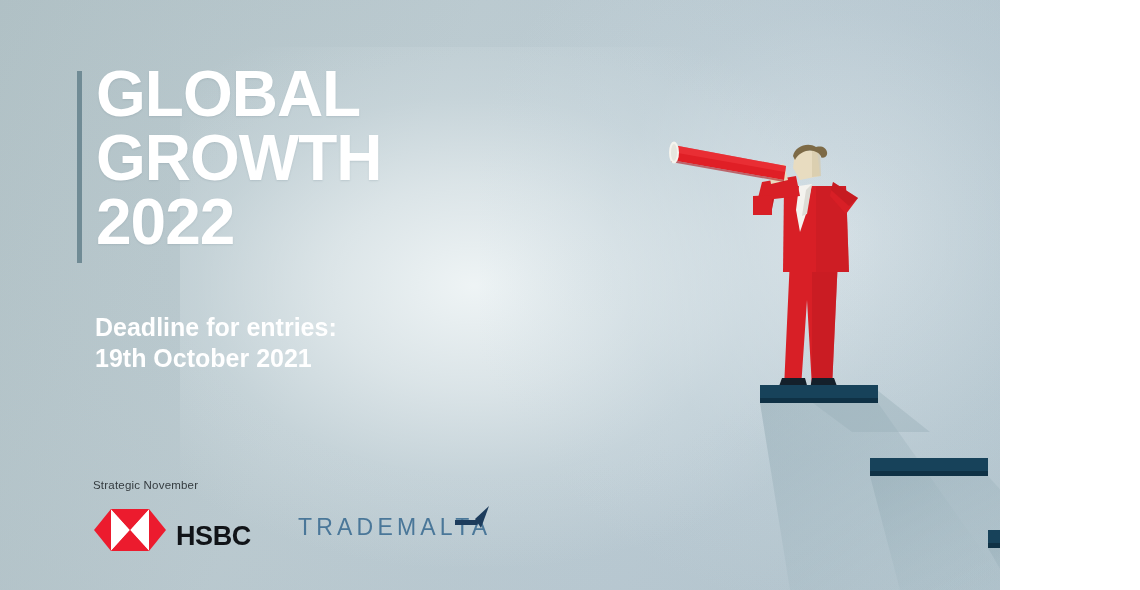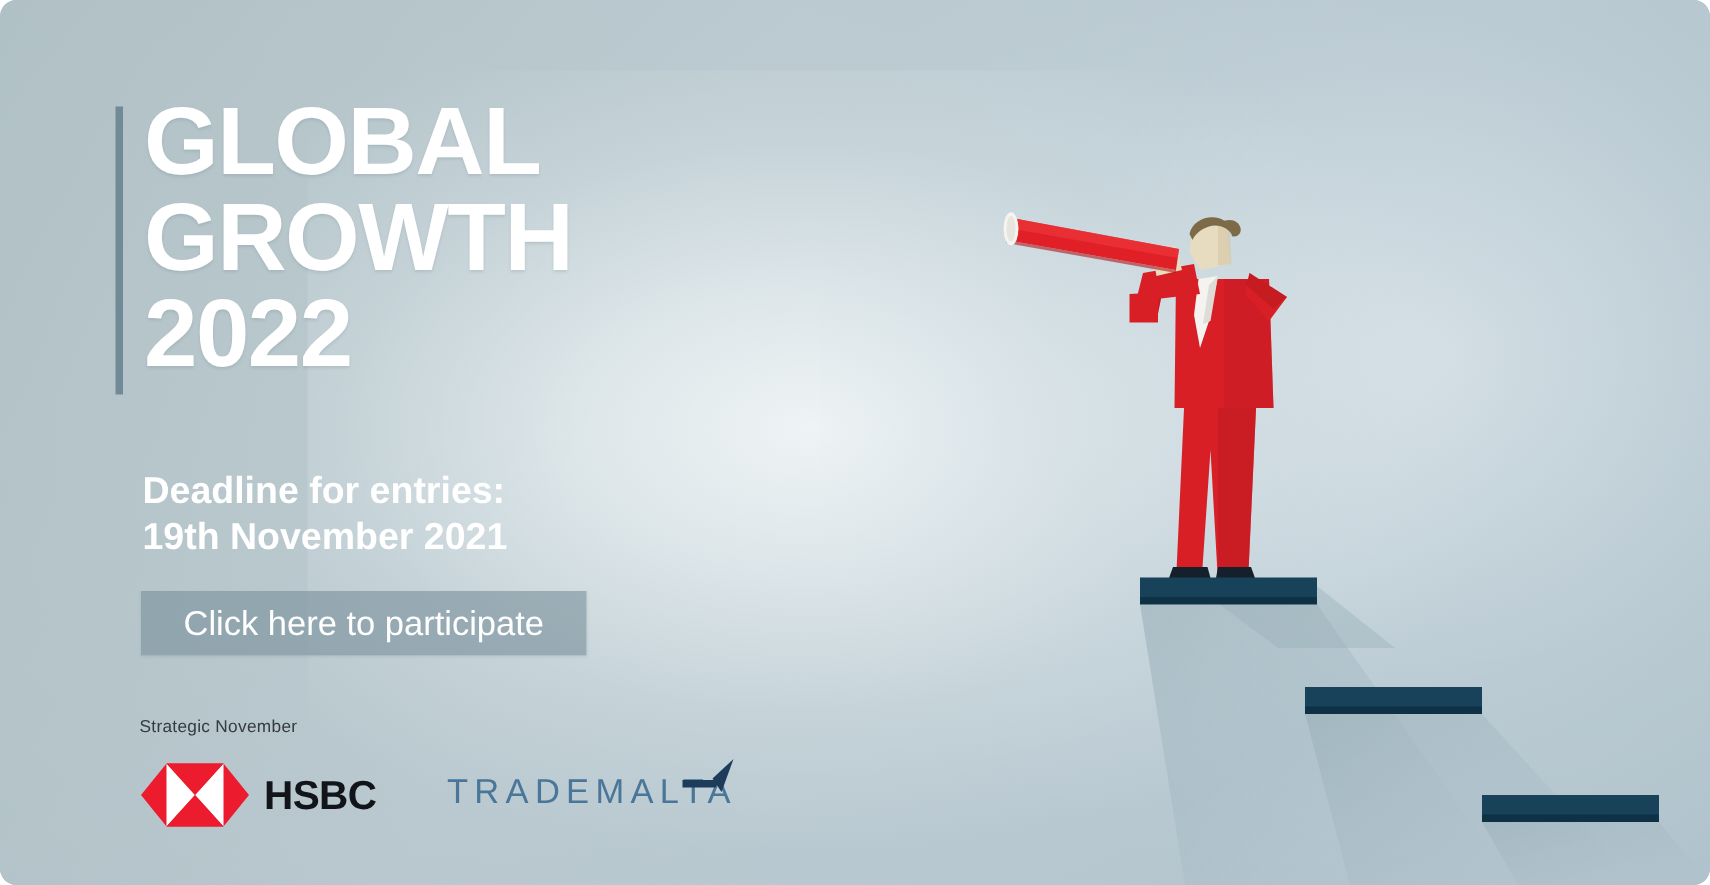--- a/index.html
+++ b/index.html
@@ -2,26 +2,25 @@
 <html><head>
 <meta charset="utf-8">
 <style>
   html, body {
     margin: 0;
     padding: 0;
     background: #ffffff;
   }
   #banner {
     position: relative;
-    width: 1140px;
+    width: 1000px;
     height: 590px;
     overflow: hidden;
     font-family: "Liberation Sans", sans-serif;
     background: #b9c9cf;
-    border-radius: 11px;
   }
   
   .bg-base {
     position: absolute;
     inset: 0;
     background:
       linear-gradient(115deg, #b3c3c7 0%, #bccbd1 38%, #b9c9d2 70%, #b4c6cf 100%);
   }
   .bg-glow {
     position: absolute;
@@ -114,21 +113,21 @@
     position: absolute;
     left: 93px;
     top: 506px;
     height: 48px;
   }
   .hsbc-logo {
     position: absolute;
     left: 0;
     top: 2px;
     display: flex;
-    align-items: center;
+    align-items: flex-end;
   }
   .hsbc-word {
     color: #111418;
     font-size: 27px;
     font-weight: bold;
     letter-spacing: -0.4px;
     margin-left: 9px;
   }
   .tm-logo {
     position: absolute;
@@ -243,23 +242,22 @@
     </g>
   </svg>
 
   <div class="accent-bar"></div>
 
   <div class="headline">GLOBAL
 GROWTH
 2022</div>
 
   <div class="deadline">Deadline for entries:
-19th November 2021</div>
-
-  <button class="cta">Click here to participate</button>
+19th October 2021</div>
+
 
   <div class="partner-label">Strategic November</div>
 
   <div class="logos">
 
     <div class="hsbc-logo">
       <svg width="74" height="44" viewBox="0 0 74 44">
         <polygon points="18,1 56,1 73,22 56,43 18,43 1,22" fill="#ec1b2e"></polygon>
         <polygon points="18,1 37,22 18,43" fill="#ffffff"></polygon>
         <polygon points="56,1 37,22 56,43" fill="#ffffff"></polygon>

